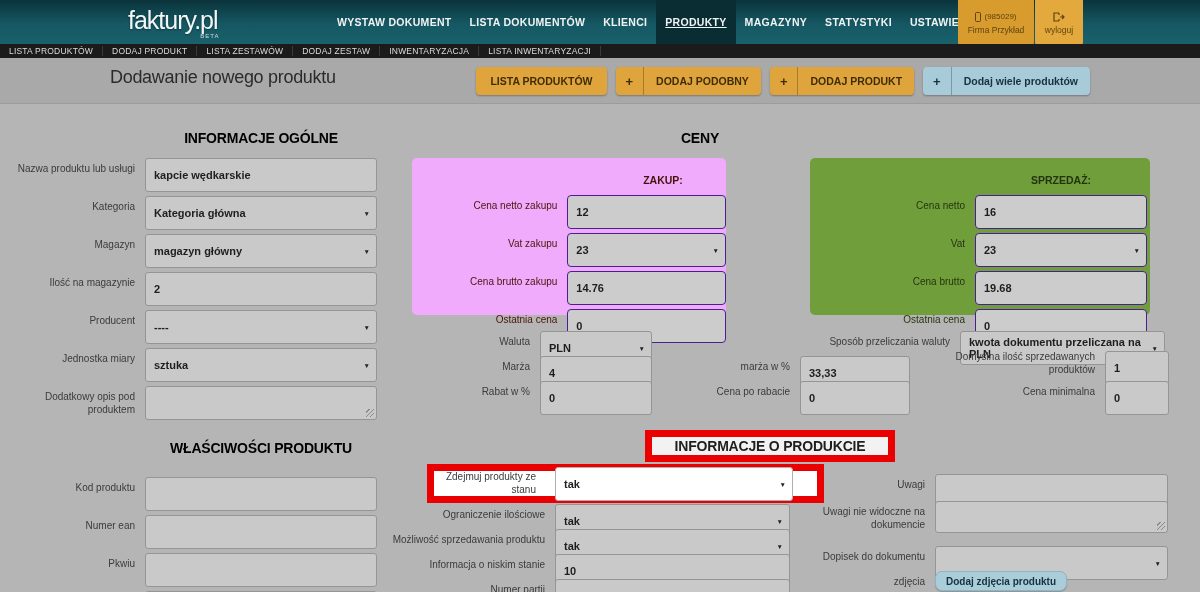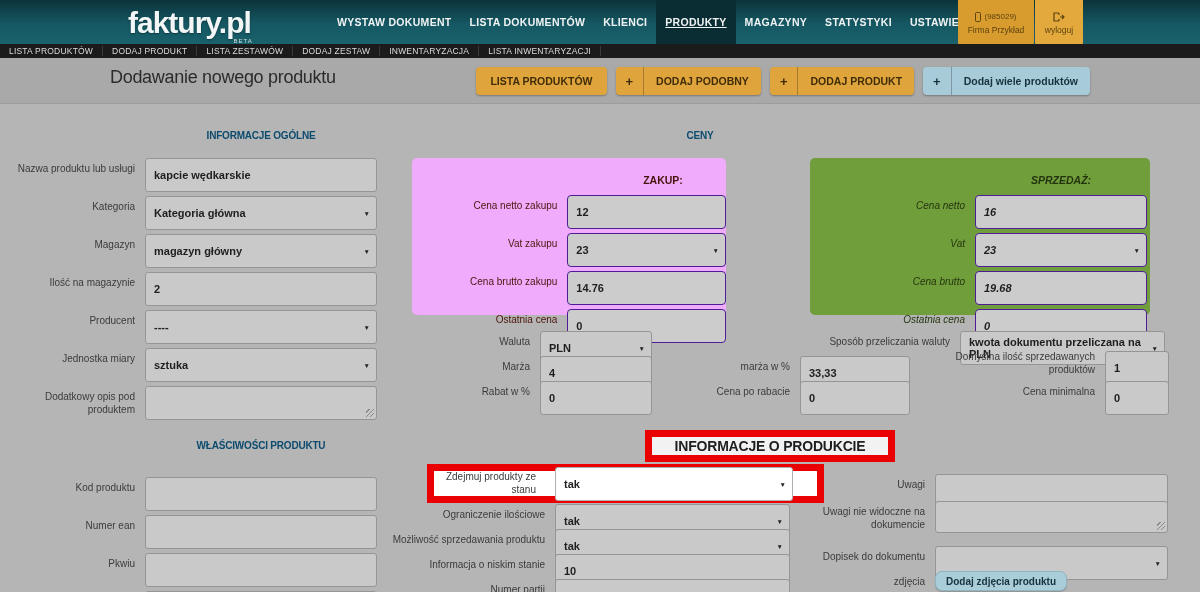--- a/index.html
+++ b/index.html
@@ -4,21 +4,21 @@
 <style>
   * { box-sizing: border-box; margin: 0; padding: 0; }
   html,body { width:1200px; height:592px; }
   body { font-family:"Liberation Sans", sans-serif; background:#b5b5b5; overflow:hidden; }
   #page { position:relative; width:1200px; height:592px; overflow:hidden; background:#b5b5b5; }
 
   
   #topnav { position:absolute; left:0; top:0; width:1200px; height:44px;
     background:linear-gradient(180deg,#0b333b 0%, #155863 55%, #19616c 100%); }
   .logo-wrap { position:absolute; left:128px; top:6px; color:#f2f6f6; }
-  .logo-text { font-size:30px; font-weight:bold; letter-spacing:-1px; text-shadow:0 1px 2px rgba(0,0,0,.4); }
+  .logo-text { font-size:25px; font-weight:normal; letter-spacing:-1px; text-shadow:0 1px 2px rgba(0,0,0,.4); }
   .logo-beta { position:absolute; right:-2px; bottom:-4px; font-size:6px; letter-spacing:1px; color:#cfdcdd; }
   .menu { position:absolute; left:328px; top:0; height:44px; display:flex; align-items:stretch; }
   .menu a { display:flex; align-items:center; padding:0 9px; font-size:10.5px; font-weight:bold;
     color:#f0f3f3; text-decoration:none; letter-spacing:.3px; white-space:nowrap; }
   .menu a.active { background:#0a2c33; text-decoration:underline; }
   .account { position:absolute; right:117px; top:0; display:flex; height:46px; }
   .acct-box { background:#d89b2e; width:76px; border-radius:0 0 4px 4px; display:flex; flex-direction:column;
     align-items:center; justify-content:center; gap:3px; }
   .acct-box.logout { background:#e3a93c; width:48px; margin-left:1px; }
   .acct-line { display:flex; align-items:center; gap:3px; font-size:8px; color:#5d4410; }
@@ -39,21 +39,21 @@
   .btn { height:28px; display:flex; align-items:center; border-radius:4px; font-weight:bold;
     font-size:10.5px; box-shadow:0 1px 2px rgba(0,0,0,.3); cursor:pointer; white-space:nowrap; }
   .btn.gold { background:#dfa53c; color:#3f2c07; }
   .btn.blue { background:#a7cbd8; color:#16323e; }
   .btn .plus { padding:0 10px; border-right:1px solid rgba(0,0,0,.25); font-size:13px; align-self:stretch;
     display:flex; align-items:center; }
   .btn .lbl { padding:0 12px; }
   .btn.single .lbl { padding:0 14px; }
 
   
-  .sec-title { position:absolute; font-size:10px; font-weight:bold; color:#0c4a6e; text-align:center; letter-spacing:-.2px; }
+  .sec-title { position:absolute; font-size:14px; font-weight:bold; color:#000000; text-align:center; letter-spacing:-.2px; }
   .frow { display:flex; align-items:flex-start; margin-bottom:4px; }
   .frow.abs { position:absolute; }
   .flabel { font-size:10px; color:#3b3b3b; text-align:right; padding-right:10px; padding-top:5px; line-height:1.25; }
   .ctrl { background:#c9c9c9; border:1px solid #959595; border-radius:3px; height:21px; font-size:11px;
     font-weight:bold; color:#1e1e1e; display:flex; align-items:center; padding:16px 8px; position:relative; }
   .ctrl .arrow { position:absolute; right:6px; top:50%; transform:translateY(-50%); font-size:6.5px; color:#222; }
   .ctrl.ta { height:34px; align-items:flex-start; padding-top:3px; }
   .ctrl.ta::after { content:""; position:absolute; right:2px; bottom:2px; width:8px; height:8px;
     background:repeating-linear-gradient(135deg, transparent 0 2px, #8a8a8a 2px 3px); }
 
@@ -61,21 +61,21 @@
   #grp-general .flabel { width:135px; }
   #grp-general .ctrl { width:232px; }
 
   #grp-props { position:absolute; left:10px; top:477px; width:380px; }
   #grp-props .flabel { width:135px; }
   #grp-props .ctrl { width:232px; }
 
   
   .price-box { position:absolute; top:158px; height:157px; border-radius:5px; padding-top:16px; }
   #purchase-box { left:412px; width:314px; background:#f0abfc; }
-  #sale-box { left:810px; width:340px; background:#6f9e3b;font-style:italic; }
+  #sale-box { left:810px; width:340px; background:#6f9e3b; }
   .box-title { width:172px; margin-left:165px; text-align:center; font-size:10.5px; font-weight:bold; margin-bottom:9px; }
   #purchase-box .box-title { color:#43130a; }
   #sale-box .box-title { color:#23330d; }
   .price-box .flabel { width:165px; }
   #purchase-box .flabel { color:#4a150a;padding-left:44px; }
   #sale-box .flabel { color:#26350f; }
   .price-box .ctrl { width:172px; height:22px; background:#cccccc; border:1px solid #4c1d95; border-radius:4px; }
 
   
   #row-waluta .flabel, #row-marza .flabel, #row-rabat .flabel { width:160px; }

